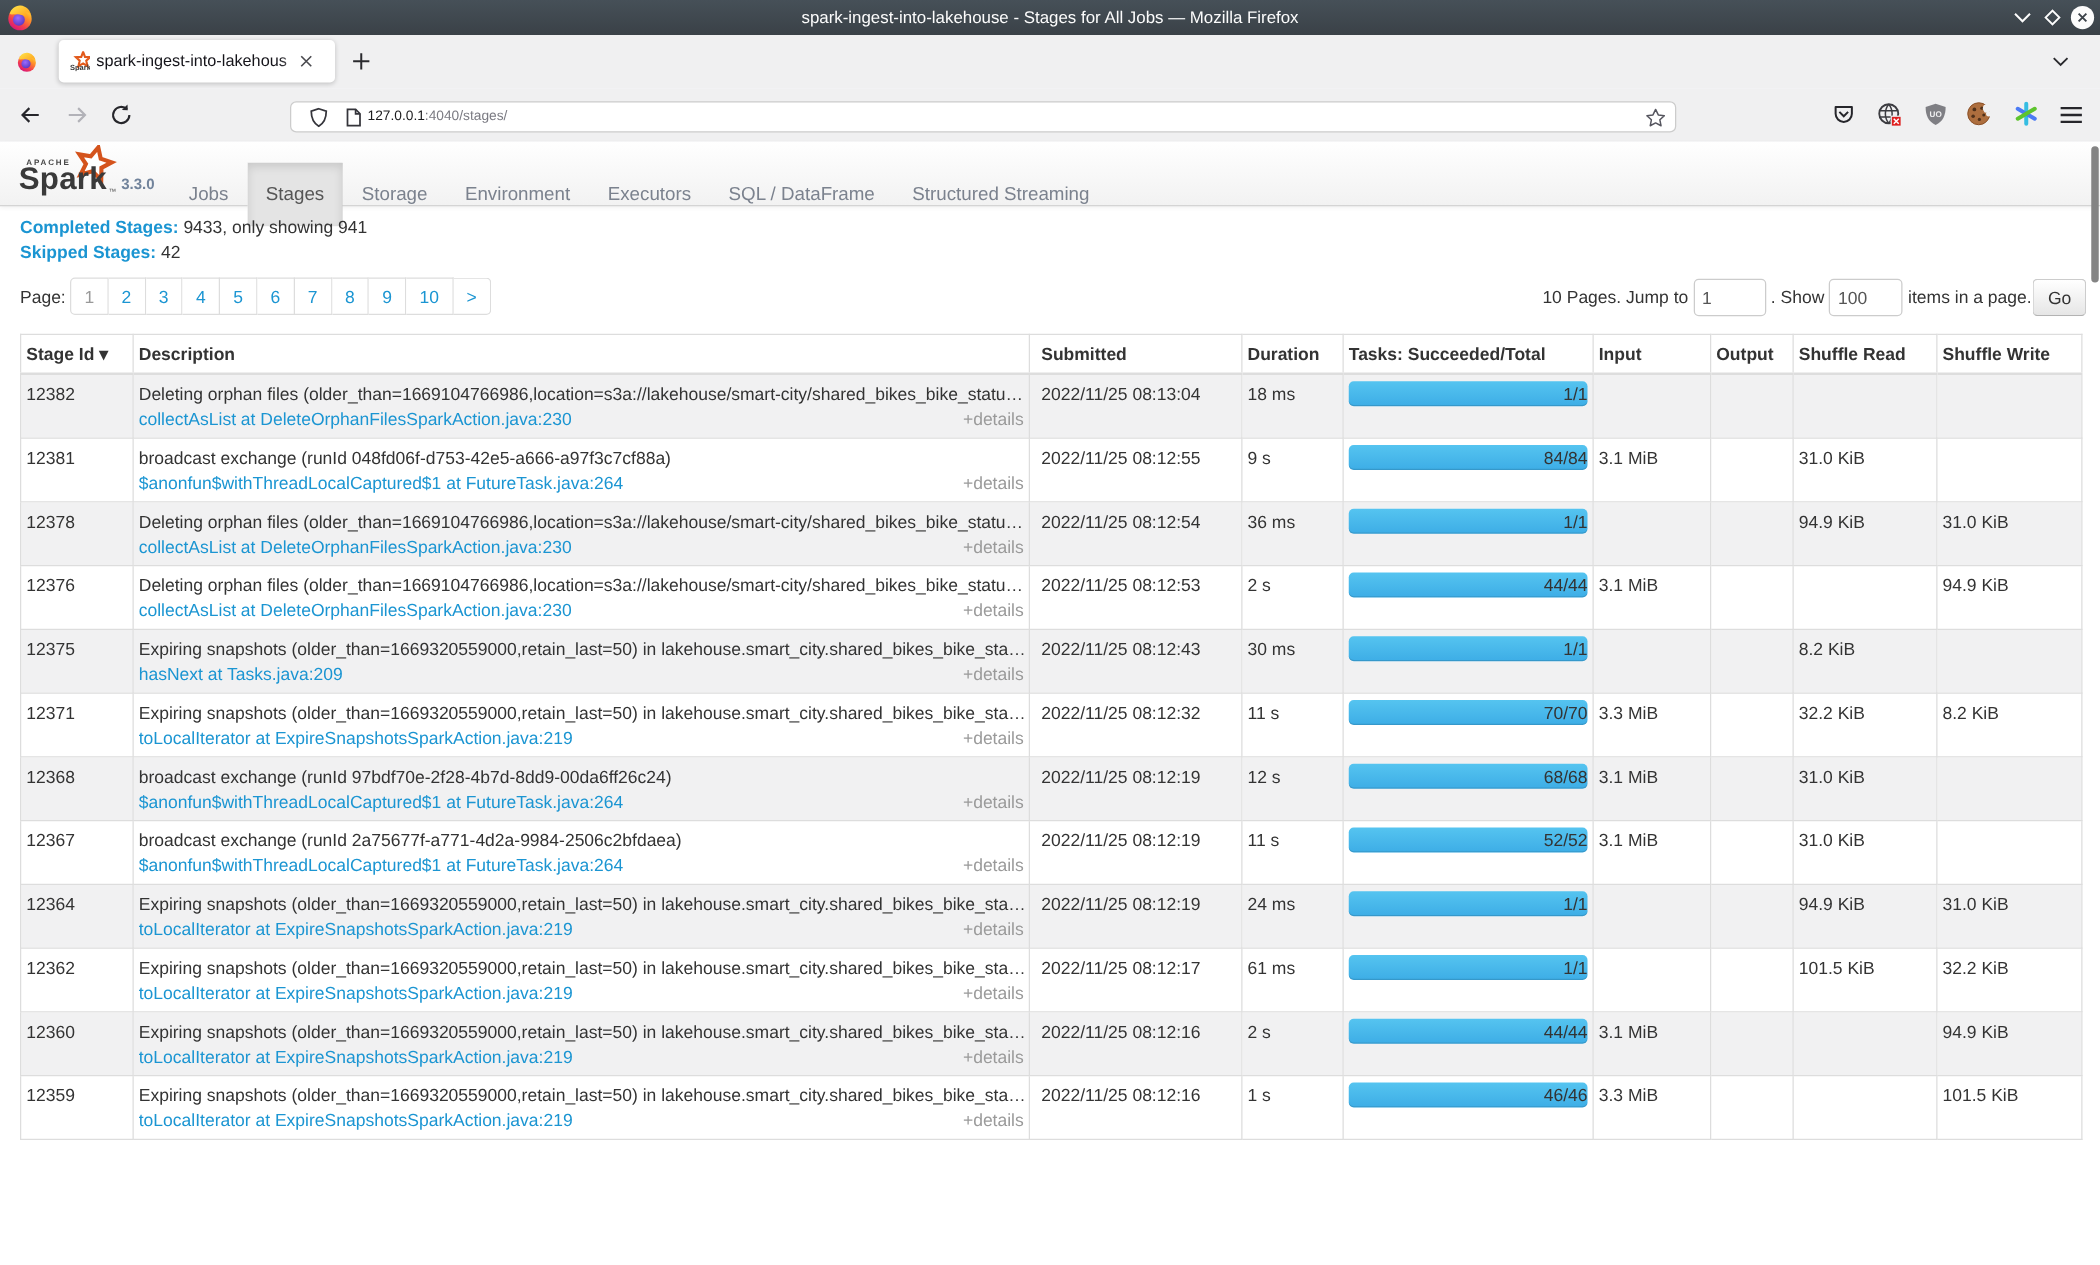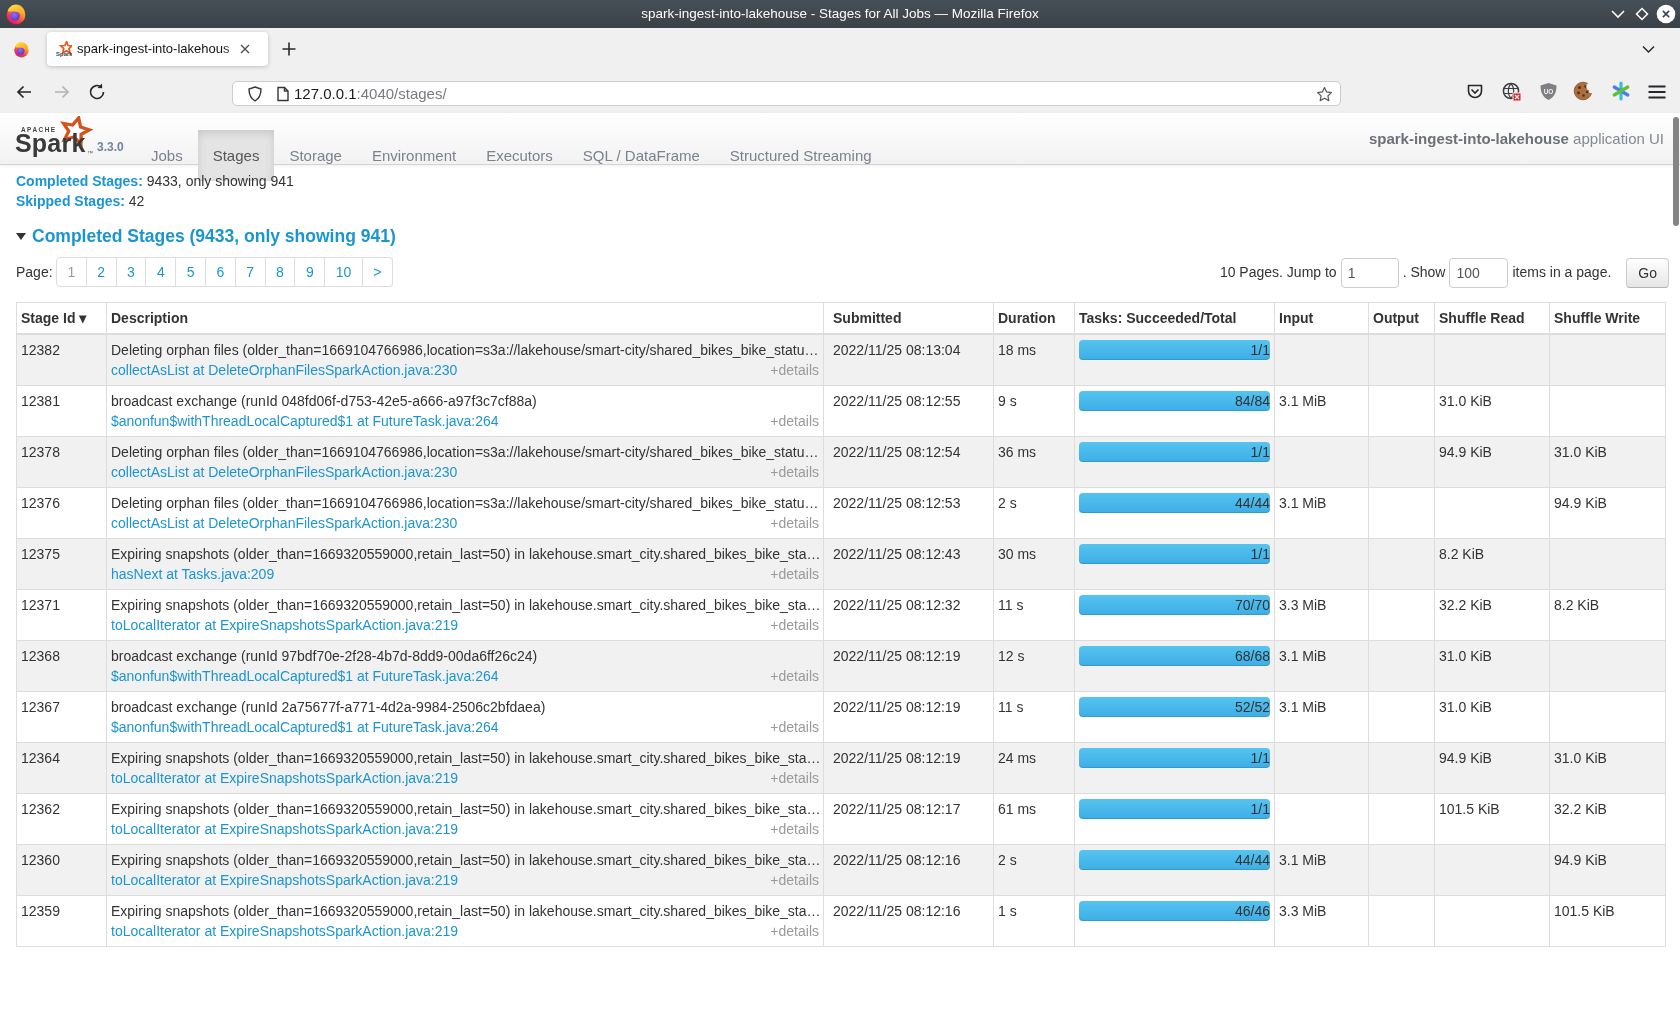--- a/index.html
+++ b/index.html
@@ -15,21 +15,21 @@
 .tab { position:absolute; left:47px; top:4px; width:221px; height:34px; background:#fff;
   border-radius:4px; box-shadow:0 1px 4px rgba(0,0,0,.2); }
 .tab .tabtitle { position:absolute; left:30px; top:0; width:178px; height:34px; line-height:34px;
   font-size:13px; color:#15141a; white-space:nowrap; overflow:hidden;
   -webkit-mask-image:linear-gradient(to right,#000 82%,transparent 97%);
   mask-image:linear-gradient(to right,#000 82%,transparent 97%); }
 .toolbar { position:absolute; left:0; top:71px; width:1680px; height:42px; background:#f0f0f1;
   border-bottom:1px solid #ccccd2; }
 .urlbar { position:absolute; left:232px; top:10px; width:1107px; height:23px; background:#fff;
   border:1px solid #ccc; border-radius:5px; }
-.urltext { position:absolute; left:61px; top:0; height:23px; line-height:23px; font-size:15px; color:#1b1b1d; white-space:nowrap; }
+.urltext { position:absolute; left:61px; top:0; height:23px; line-height:23px; font-size:11px; color:#1b1b1d; white-space:nowrap; }
 .urltext .dim { color:#7a7a82; }
 
 .navbar { position:absolute; left:0; top:113px; width:1680px; height:51px;
   background:linear-gradient(#ffffff,#f2f2f2); border-bottom:1px solid #d4d4d4;
   box-shadow:0 1px 4px rgba(0,0,0,.065); }
 .nav { position:absolute; left:136px; top:17px; height:51px; }
 .nav a { display:block; float:left; height:51px; line-height:52px; padding:0 15px;
   font-size:15px; color:#7b828e; text-decoration:none; }
 .nav a.active { background:#e4e4e4; color:#555;
   box-shadow:inset 0 3px 8px rgba(0,0,0,.125); }
@@ -51,21 +51,21 @@
 ul.pagination { position:absolute; left:40px; top:0; list-style:none; }
 ul.pagination li { float:left; }
 ul.pagination li a { display:block; padding:4px 10.5px; line-height:20px; font-size:14px;
   border:1px solid #ddd; border-left-width:0; color:#1b95d2; text-decoration:none; background:#fff; }
 ul.pagination li:first-child a { border-left-width:1px; border-radius:4px 0 0 4px; }
 ul.pagination li:last-child a { border-radius:0 4px 4px 0; }
 ul.pagination li.active a { color:#999; }
 .pgform { position:absolute; right:-5px; top:0; line-height:30px; white-space:nowrap; }
 .pgform input { height:20px; padding:4px 6px; border:1px solid #ccc; border-radius:4px;
   font-size:14px; font-family:"Liberation Sans",sans-serif; color:#555; margin:0 4px; vertical-align:middle; }
-.gobtn { display:inline-block; margin-left:15px; padding:4px 11px; line-height:20px;
+.gobtn { display:inline-block; margin-left:1px; padding:4px 11px; line-height:20px;
   background:linear-gradient(#ffffff,#e6e6e6); border:1px solid #ccc; border-bottom-color:#b3b3b3;
   border-radius:4px; color:#333; vertical-align:middle; }
 
 table.stages { border-collapse:collapse; table-layout:fixed; width:1650px; margin:15px 0 0 16px;
   font-size:14px; color:#333; }
 table.stages th, table.stages td { border:1px solid #ddd; padding:5px 4px; line-height:20px;
   vertical-align:top; text-align:left; overflow:hidden; }
 table.stages thead th { border-bottom:2px solid #ddd; font-weight:bold; }
 table.stages th:nth-child(3), table.stages td:nth-child(3) { padding-left:9px; }
 table.stages tbody tr.odd { background:#f1f1f2; }
@@ -212,28 +212,26 @@
   <div class="version">3.3.0</div>
   <div class="nav">
     <a>Jobs</a>
       <a class="active">Stages</a>
       <a>Storage</a>
       <a>Environment</a>
       <a>Executors</a>
       <a>SQL / DataFrame</a>
       <a>Structured Streaming</a>
   </div>
-  <div class="navtext"><b>spark-ingest-into-lakehouse</b> application UI</div>
 </div>
 <div class="content">
   <ul class="summary">
     <li><a>Completed Stages:</a> 9433, only showing 941</li>
     <li><a>Skipped Stages:</a> 42</li>
   </ul>
-  <h4 class="collapse"><span class="arrow"></span>Completed Stages (9433, only showing 941)</h4>
   <div class="pgrow">
     <span class="pagelabel">Page:</span>
     <ul class="pagination">
       <li class="active">
           <a>1</a>
         </li>
         <li>
           <a>2</a>
         </li>
         <li>

